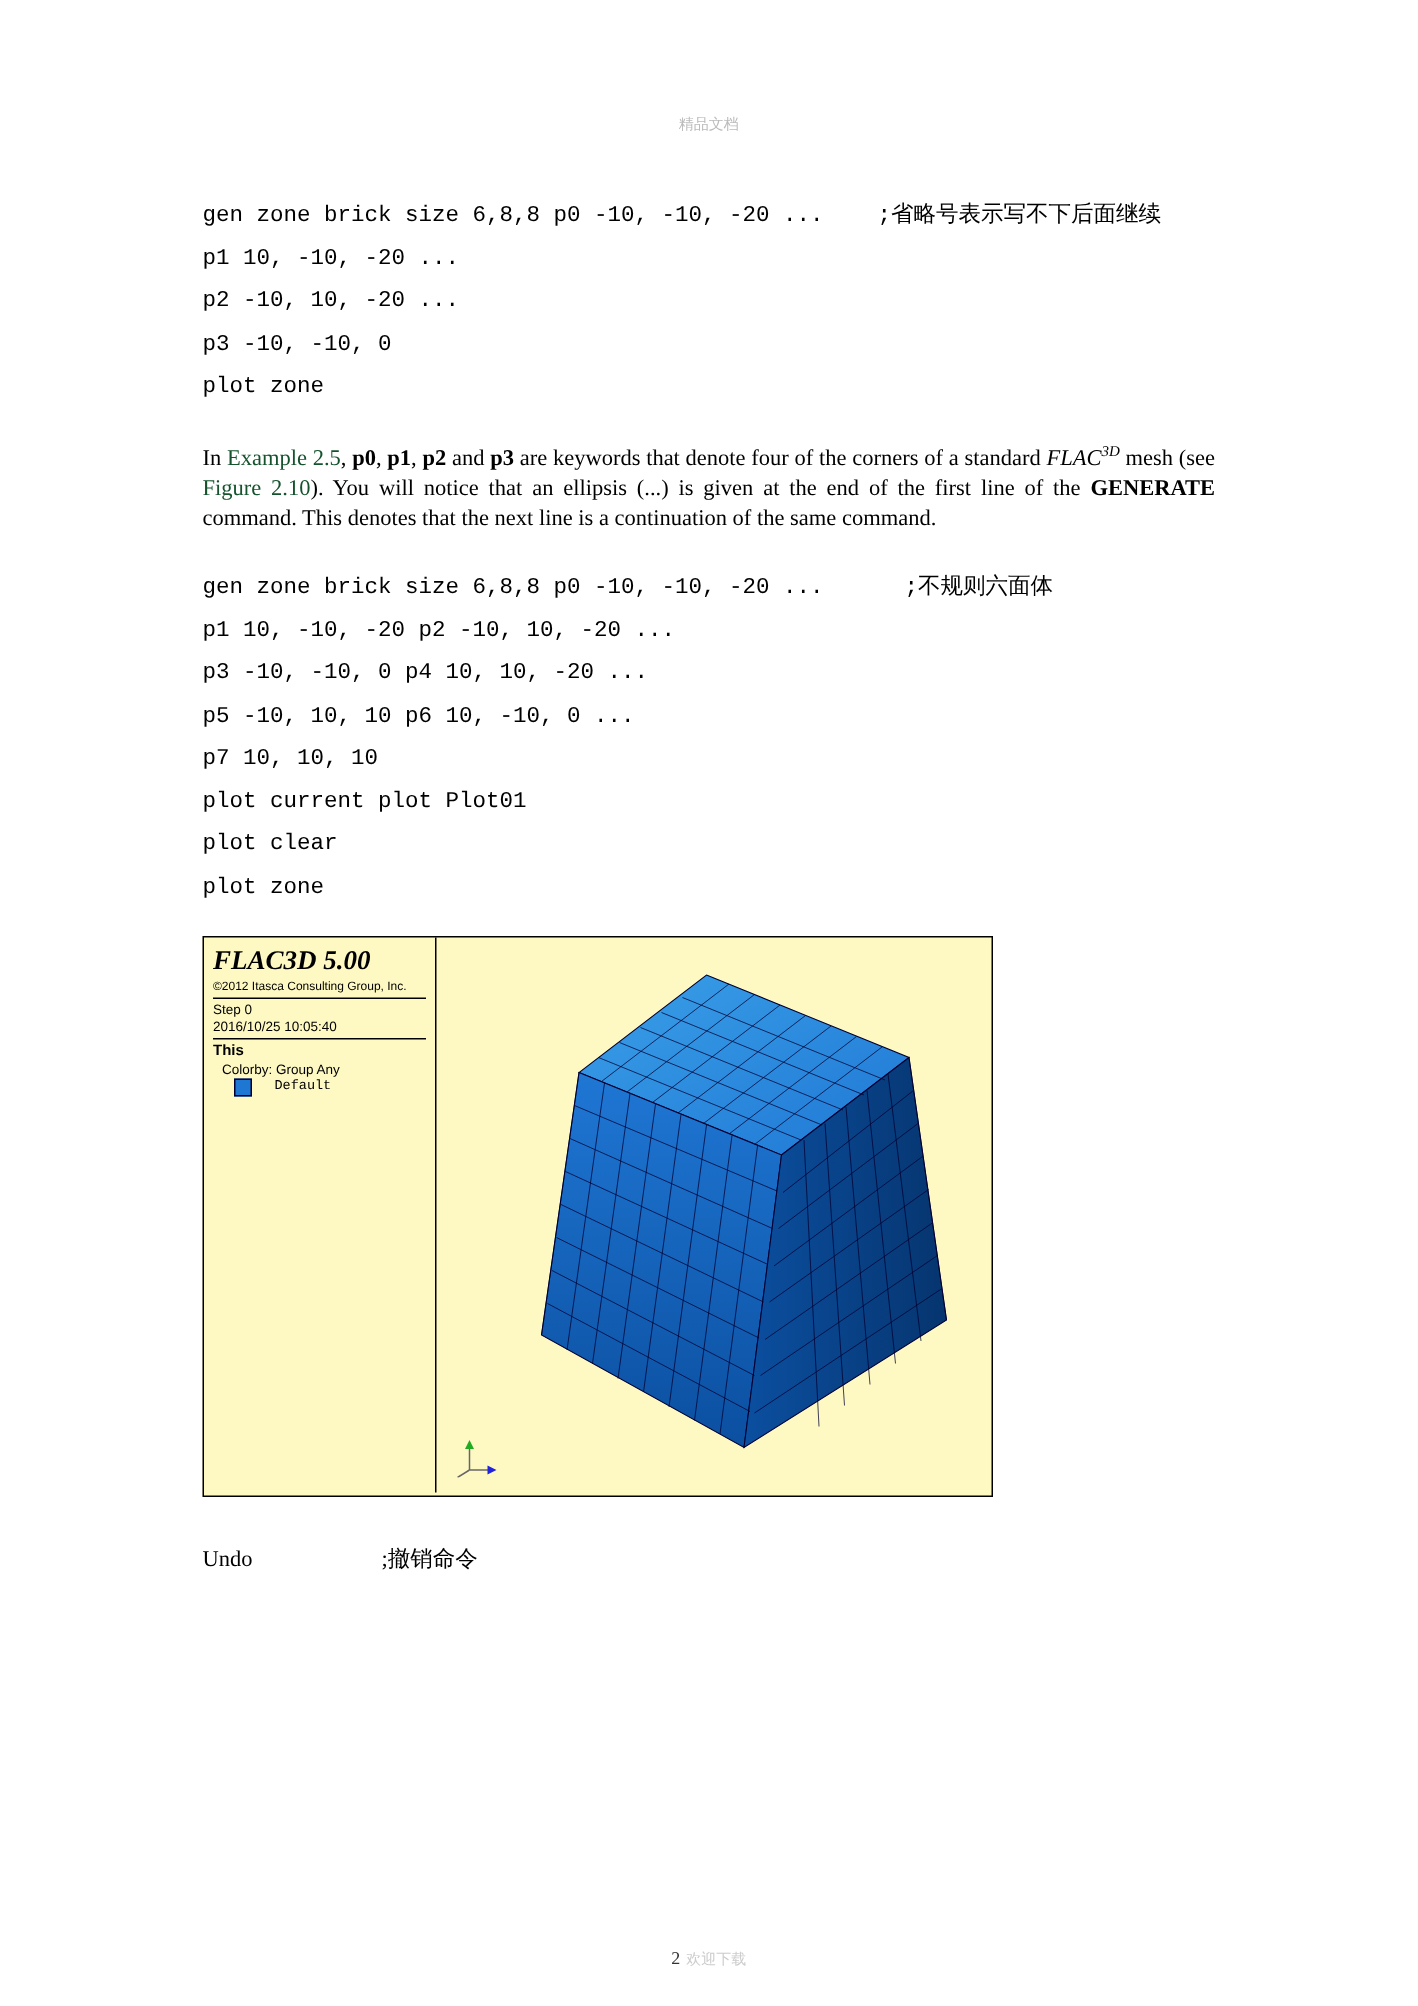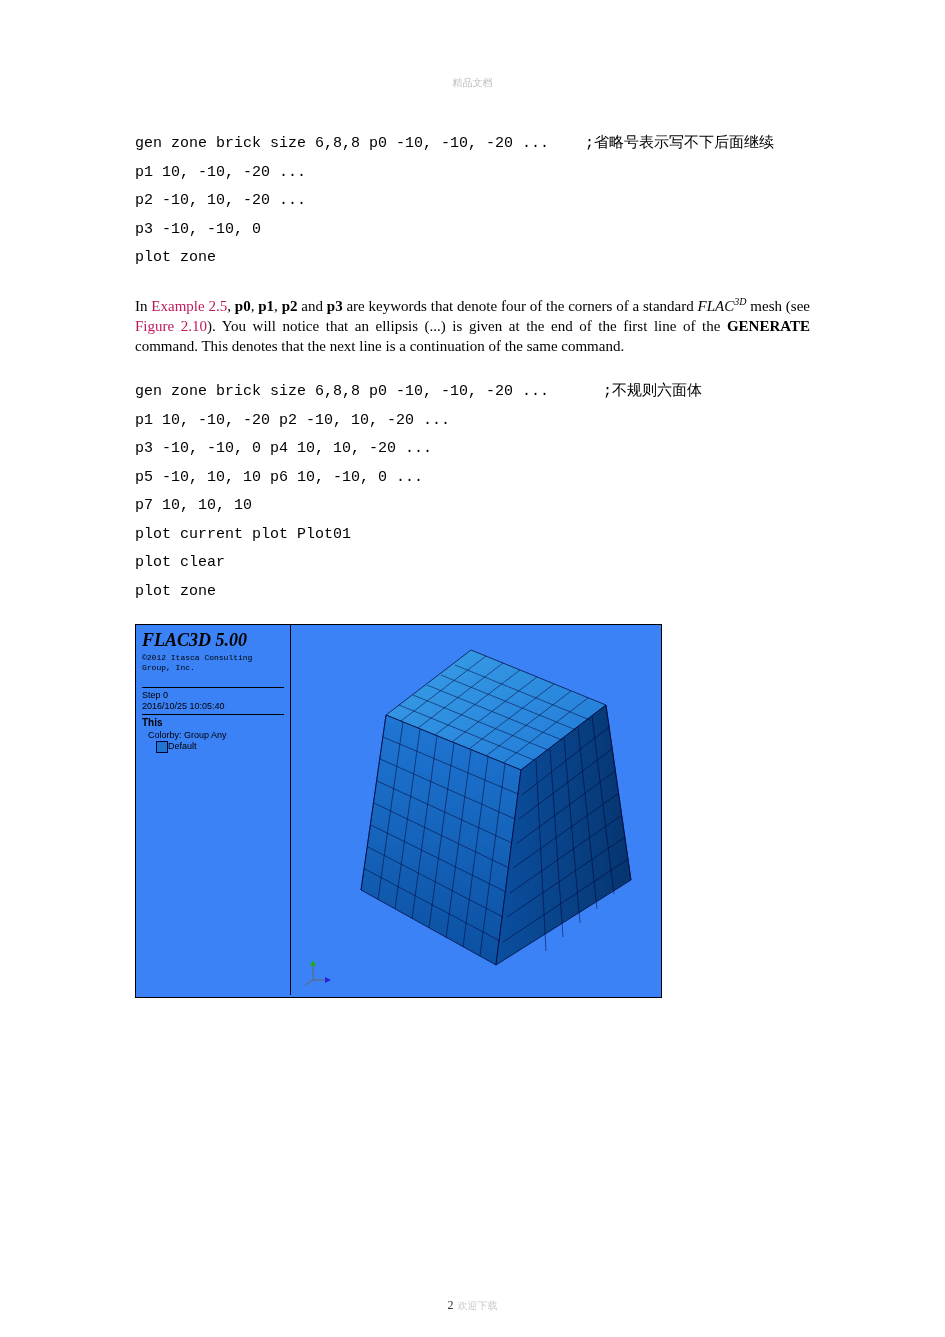--- a/index.html
+++ b/index.html
@@ -32,32 +32,32 @@
     white-space: pre;
     color: #000000;
   }
   .paragraph {
     font-family: "Times New Roman", serif;
     font-size: 15px;
     line-height: 1.35;
     margin: 22px 0 22px 0;
     text-align: justify;
   }
-  .paragraph .link { color: #be185d; }
+  .paragraph .link { color: #14532d; }
   .paragraph .bold { font-weight: bold; }
   .paragraph .ital { font-style: italic; }
   .paragraph .sup  { font-size: 10px; vertical-align: super; font-style: italic; }
 
   
   .figure-wrap {
     margin-top: 18px;
     width: 525px;
     height: 372px;
     border: 1px solid #000;
-    background: #3b82f6;
+    background: #fef9c3;
     position: relative;
   }
   .legend-box {
     position: absolute;
     left: 0; top: 0;
     width: 155px;
     height: 370px;
     border-right: 1px solid #000;
     box-sizing: border-box;
   }
@@ -67,26 +67,26 @@
     font-size: 9px;
     line-height: 1.25;
   }
   .legend-title {
     font-family: "Times New Roman", serif;
     font-style: italic;
     font-weight: bold;
     font-size: 18px;
     margin-bottom: 1px;
   }
-  .legend-copy { font-size: 8px; border-bottom: 1px solid #000; padding-bottom: 14px; margin-bottom: 2px; font-family: Liberation Mono, monospace; }
+  .legend-copy { font-size: 8px; border-bottom: 1px solid #000; padding-bottom: 2px; margin-bottom: 2px; }
   .legend-step { font-size: 9px; }
   .legend-date { font-size: 9px; border-bottom: 1px solid #000; padding-bottom: 2px; margin-bottom: 2px; }
   .legend-zone { font-size: 10px; font-weight: bold; }
   .legend-row  { font-size: 9px; padding-left: 6px; }
-  .legend-row2 { font-size: 9px; padding-left: 14px; display:flex; align-items:center; gap:0; }
+  .legend-row2 { font-size: 9px; padding-left: 14px; display:flex; align-items:center; gap:15px;font-family:Liberation Mono, monospace; }
   .swatch { width: 10px; height: 10px; background: #1f77d4; border: 1px solid #003; display:inline-block; }
 
   .viewport {
     position: absolute;
     left: 155px; top: 0;
     right: 0; bottom: 0;
   }
   .triad {
     position: absolute;
     left: 12px; bottom: 12px;
@@ -236,19 +236,22 @@
           <line x1="10" y1="25" x2="10" y2="8"></line>
           <line x1="10" y1="25" x2="26" y2="25"></line>
           <line x1="10" y1="25" x2="2" y2="30"></line>
         </g>
         <polygon points="10,5 7,11 13,11" fill="#2a2"></polygon>
         <polygon points="28,25 22,22 22,28" fill="#22d"></polygon>
       </svg>
     </div>
   </div>
 
+  <div class="undo-line">
+    <span>Undo</span><span style="display:inline-block;width:86px"></span><span>;撤销命令</span>
+  </div>
 
 
   <div class="footer">
     <span>2</span><span class="dl">欢迎下载</span>
   </div>
 
 </div>
 
 </body></html>

